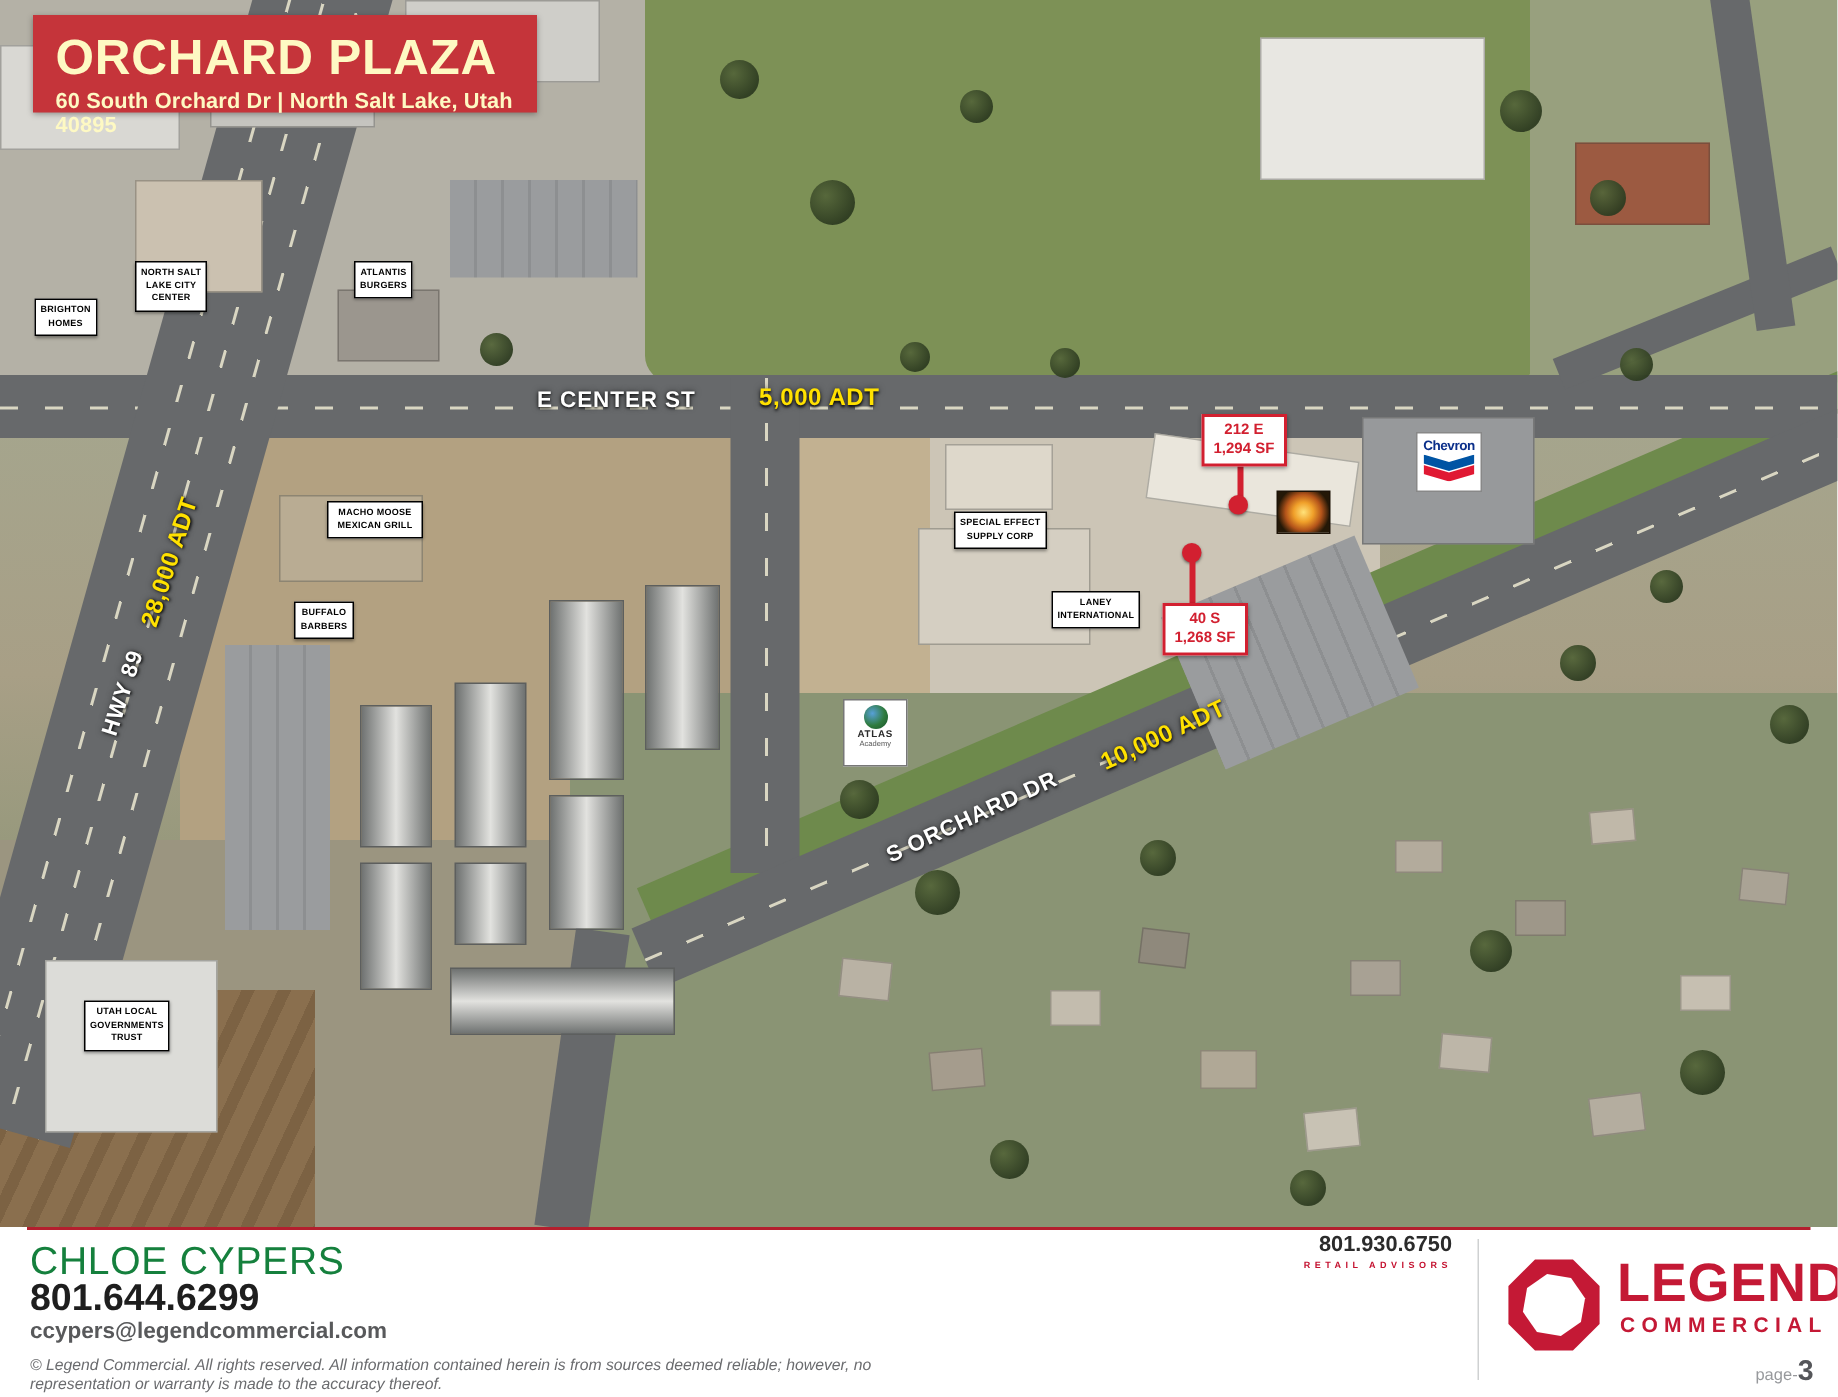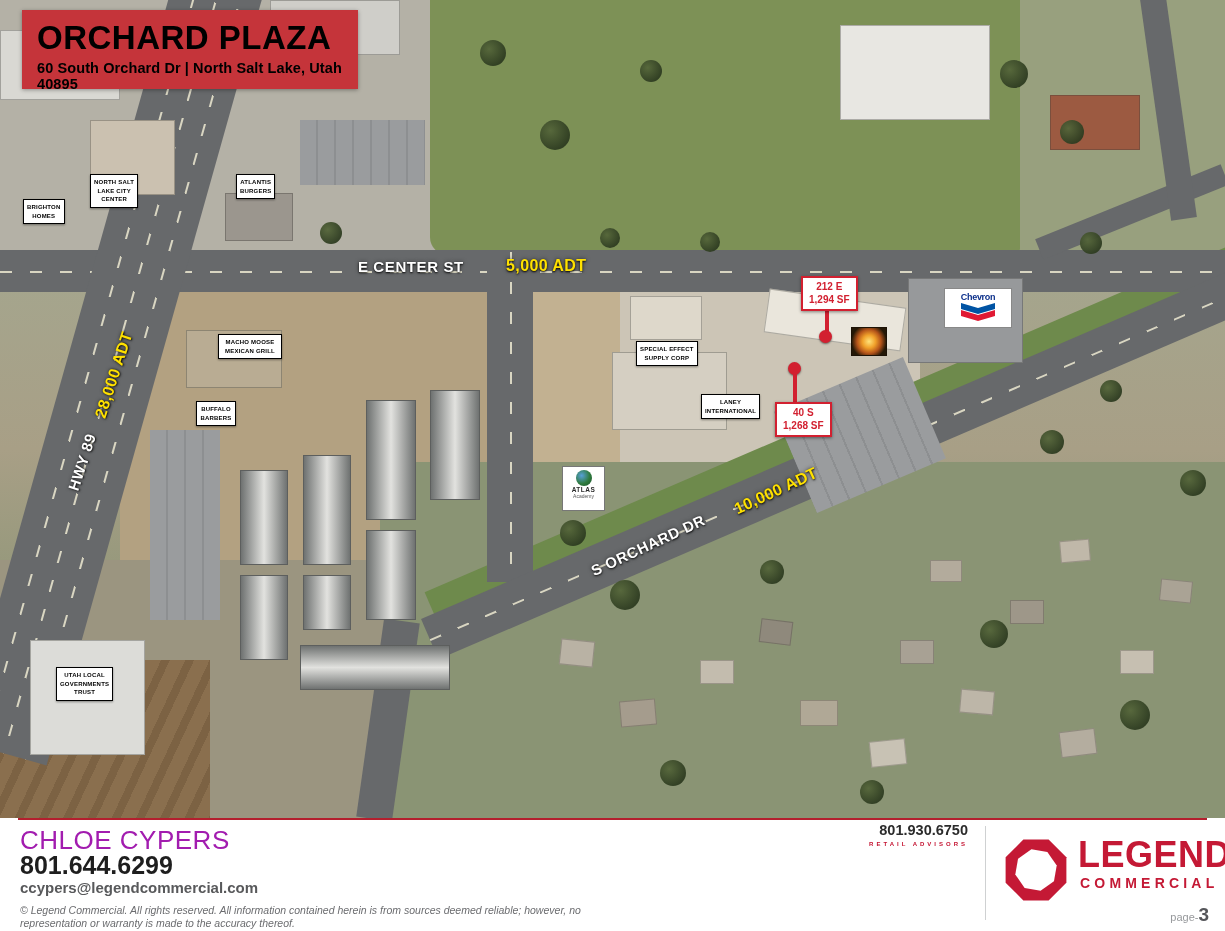--- a/index.html
+++ b/index.html
@@ -36,45 +36,45 @@
 
   
   .callout-box { position:absolute; z-index:32; background:#fff; border:2px solid #d22030; color:#d22030;
         font-weight:bold; font-size:10px; line-height:1.25; text-align:center; padding:3px 6px;
         white-space:nowrap; box-shadow:0 1px 3px rgba(0,0,0,.45); }
   .pin-stem { position:absolute; z-index:31; width:4px; background:#d22030; }
   .pin-dot  { position:absolute; z-index:31; width:13px; height:13px; border-radius:50%; background:#d22030;
         box-shadow:0 1px 2px rgba(0,0,0,.5); }
 
   
-  .header-box { position:absolute; left:22px; top:10px; width:336px; height:79px; background:#c5343a;
-        z-index:40; color:#000000; padding:11px 12px 0 15px; box-shadow:0 1px 4px rgba(0,0,0,.35); }
+  .header-box { position:absolute; left:22px; top:10px; width:336px; height:65px; background:#c5343a;
+        z-index:40; color:#fef9c3; padding:11px 12px 0 15px; box-shadow:0 1px 4px rgba(0,0,0,.35); }
   .header-title { font-size:33px; font-weight:800; letter-spacing:.5px; line-height:1.05; }
   .header-sub { font-size:14.5px; font-weight:600; margin-top:4px; letter-spacing:.1px; }
 
   
-  .chevron-sign { position:absolute; left:944px; top:288px; width:68px; height:40px; background:#fff;
+  .chevron-sign { position:absolute; left:944px; top:288px; width:44px; height:40px; background:#fff;
         border:1px solid #888; z-index:28; text-align:center; padding-top:3px; }
   .chevron-word { color:#0b2f8a; font-size:9px; font-weight:bold; letter-spacing:-.3px; }
   .chev { width:34px; height:11px; margin:1px auto 0;
         clip-path:polygon(0 0,50% 45%,100% 0,100% 55%,50% 100%,0 55%); background:#0054a4; }
   .chev.red { background:#e01933; margin-top:-4px; }
   .atlas-sign { position:absolute; left:562px; top:466px; width:43px; height:45px; background:#fff;
         border:1px solid #777; z-index:28; text-align:center; padding-top:2px; }
   .globe { width:16px; height:16px; border-radius:50%; margin:1px auto 0;
         background:radial-gradient(circle at 35% 35%, #57a0d8 0%, #2f7b3f 55%, #1d5a2c 90%); }
   .atlas-t1 { font-size:6.5px; font-weight:bold; color:#2a2a2a; letter-spacing:.5px; }
   .atlas-t2 { font-size:5px; color:#555; }
   .starburst { position:absolute; left:851px; top:327px; width:36px; height:29px; z-index:13;
         background:radial-gradient(circle at 50% 50%, #ffe27a 0%, #f0a02a 30%, #b4541a 55%, #241807 80%); border:1px solid #1c1206; }
 
   
   .footer { position:absolute; left:0; top:818px; width:1225px; height:113px; background:#fff; }
   .footer-line { position:absolute; left:18px; right:18px; top:0; height:2px; background:#b41f2e; }
-  .agent-name { position:absolute; left:20px; top:7px; font-size:26px; color:#a21caf; letter-spacing:.5px; }
+  .agent-name { position:absolute; left:20px; top:7px; font-size:26px; color:#15803d; letter-spacing:.5px; }
   .agent-phone { position:absolute; left:20px; top:33px; font-size:25px; font-weight:800; color:#1e1e1e; }
   .agent-email { position:absolute; left:20px; top:61px; font-size:15px; font-weight:bold; color:#58595b; }
   .disclaimer { position:absolute; left:20px; top:86px; width:615px; font-size:10.5px; font-style:italic;
         color:#6b6c6f; line-height:1.25; }
   .co-block { position:absolute; right:257px; top:4px; text-align:right; }
   .co-phone { font-size:14.5px; font-weight:600; color:#2b2b2b; line-height:1.15;text-align:right; }
   .co-web { font-size:14.5px; font-weight:bold; color:#c41230; text-decoration:underline; line-height:1.15; }
   .co-addr { font-size:14.5px; font-weight:600; color:#2b2b2b; line-height:1.2; }
   .red-pipe { color:#c41230; font-weight:bold; padding:0 3px; }
   .partner-row { display:flex; justify-content:flex-end; align-items:center; gap:7px; margin-top:9px; }

